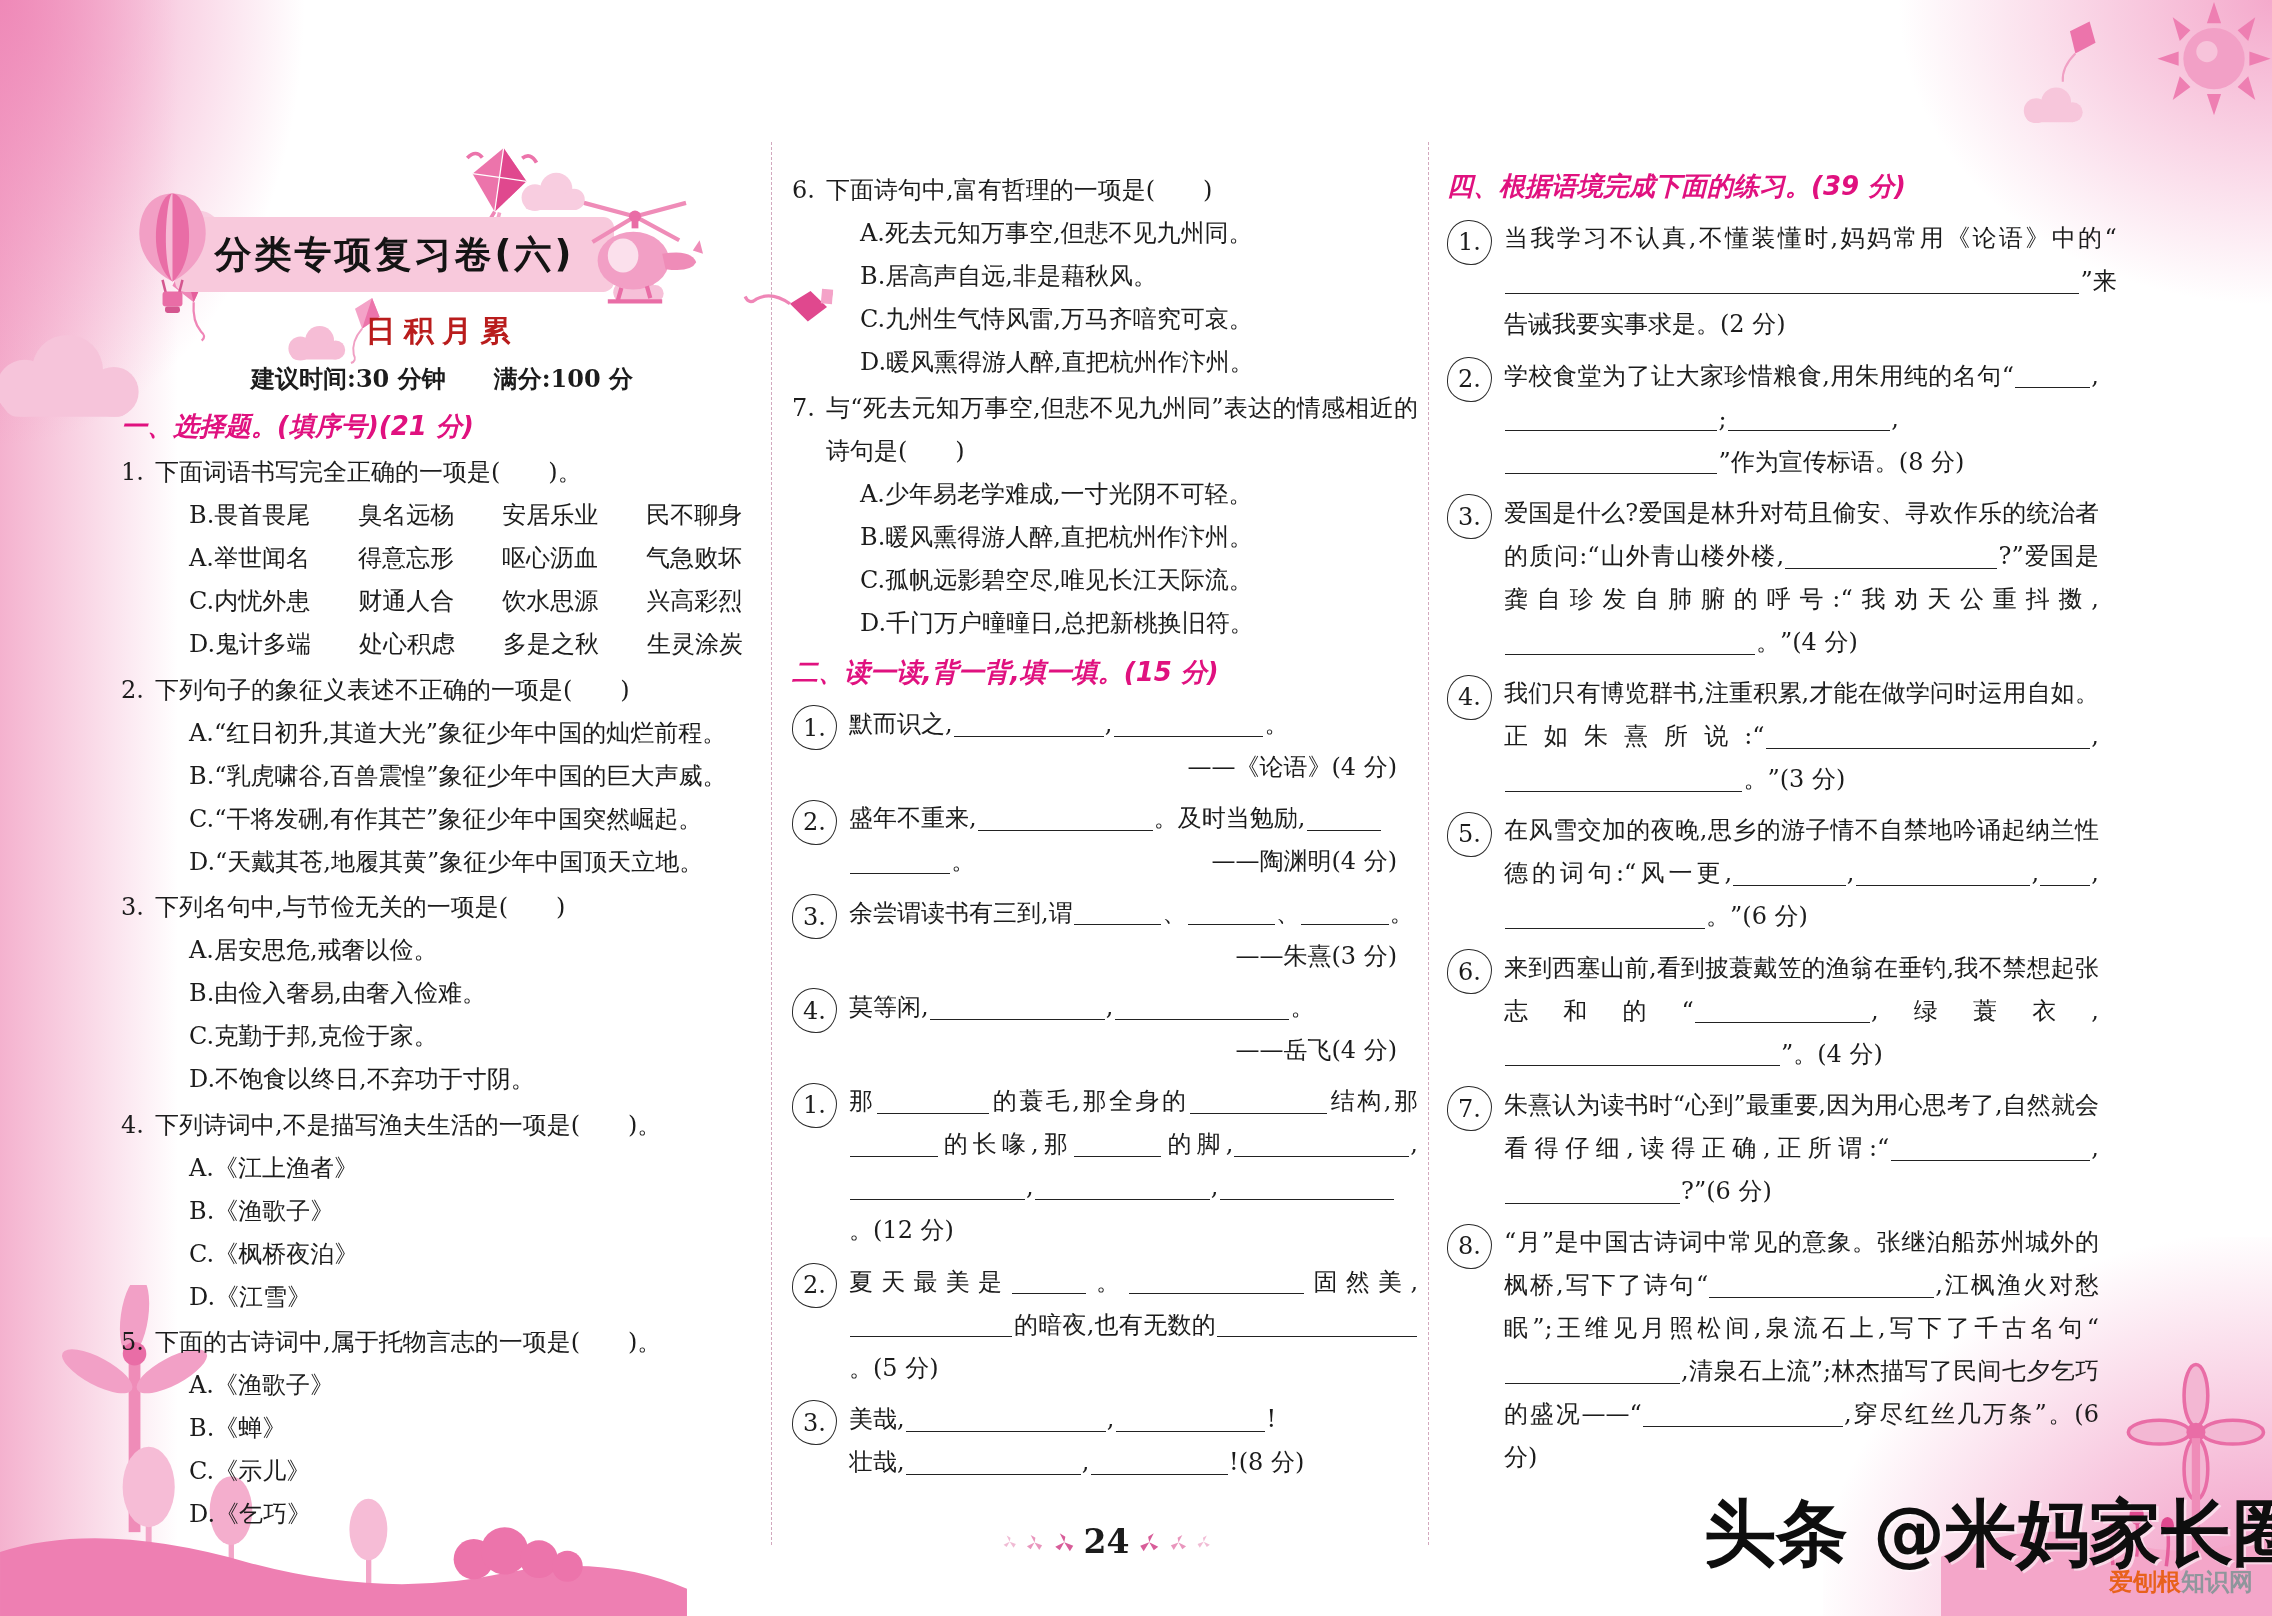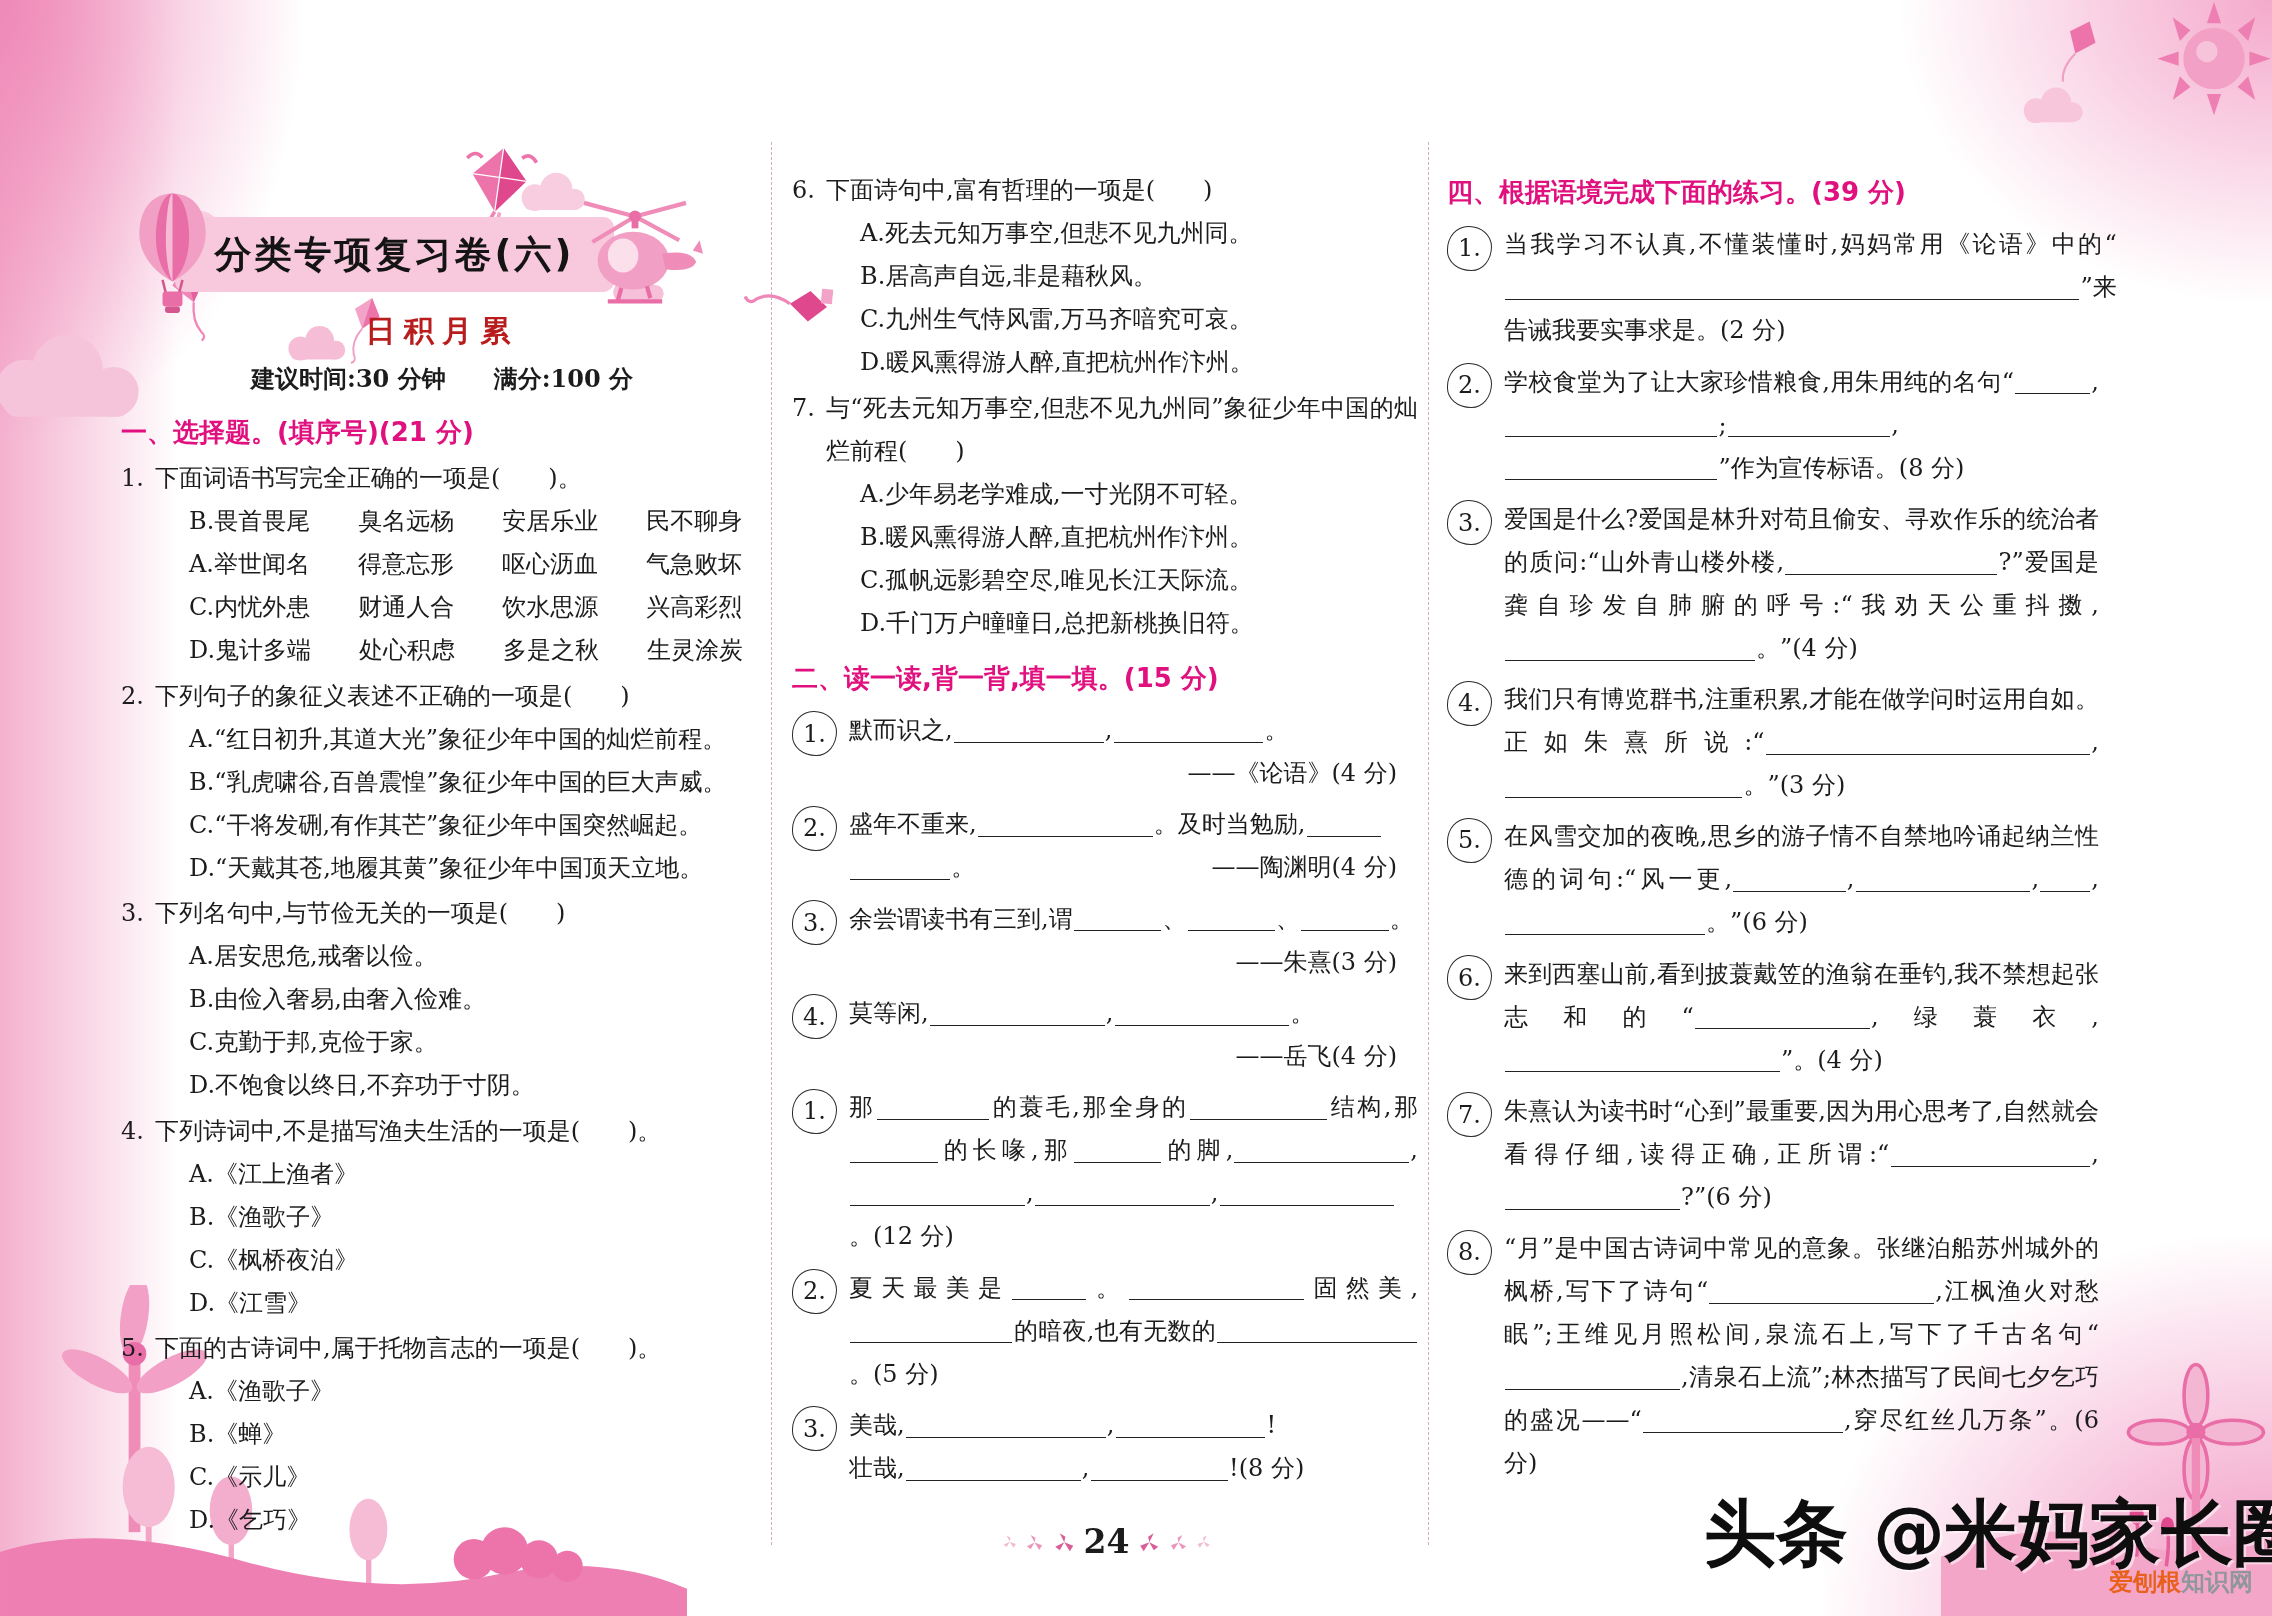--- a/index.html
+++ b/index.html
@@ -26,21 +26,21 @@
   
   .banner{position:relative;margin:43px 0 15.4px 54px;width:439px;height:75px;background:#f8c9dc;
     border-radius:10.7px;display:flex;align-items:center;justify-content:center;}
   .banner-title{font-family:"DejaVu Sans","Liberation Sans",sans-serif;font-weight:900;
     font-size:37px;letter-spacing:3px;color:#141414;line-height:1;}
   .subtitle{text-align:center;font-family:"DejaVu Sans","Liberation Sans",sans-serif;
     font-weight:800;font-size:30px;color:#b91c1c;letter-spacing:8.3px;line-height:47px;margin-top:10.7px;}
   .meta{text-align:center;font-size:24px;font-weight:700;line-height:41px;margin-top:3.6px;}
   
   .sec-head{font-family:"DejaVu Sans","Liberation Sans",sans-serif;font-weight:800;
-    font-size:26px;color:#e0117f;line-height:46px;margin-top:10px;text-align:left;}
+    font-size:26px;color:#e0117f;line-height:46px;margin-top:4px;text-align:left;font-style:italic;}
   
   .q{display:flex;margin-top:2.4px;}
   .qnum{flex:none;width:34px;}
   .qbody{flex:1;}
   .opt{padding-left:34px;}
   
   .item{display:flex;margin-top:8.3px;}
   .cnum{flex:none;width:43px;height:43px;margin:2.4px 12px 0 0;border:1.8px solid #2a2a2a;
     border-radius:48% 52% 46% 54% / 53% 47% 55% 45%;display:flex;align-items:center;
     justify-content:center;font-size:24px;line-height:1;}
@@ -312,21 +312,21 @@
         <div class="opt">A.死去元知万事空,但悲不见九州同。</div>
         <div class="opt">B.居高声自远,非是藉秋风。</div>
         <div class="opt">C.九州生气恃风雷,万马齐喑究可哀。</div>
         <div class="opt">D.暖风熏得游人醉,直把杭州作汴州。</div>
       </div>
     </div>
 
     <div class="q">
       <span class="qnum">7.</span>
       <div class="qbody">
-        <div>与“死去元知万事空,但悲不见九州同”象征少年中国的灿烂前程(　　)</div>
+        <div>与“死去元知万事空,但悲不见九州同”表达的情感相近的诗句是(　　)</div>
         <div class="opt">A.少年易老学难成,一寸光阴不可轻。</div>
         <div class="opt">B.暖风熏得游人醉,直把杭州作汴州。</div>
         <div class="opt">C.孤帆远影碧空尽,唯见长江天际流。</div>
         <div class="opt">D.千门万户曈曈日,总把新桃换旧符。</div>
       </div>
     </div>
 
     <div class="sec-head">二、读一读,背一背,填一填。(15 分)</div>
 
     <div class="item">

